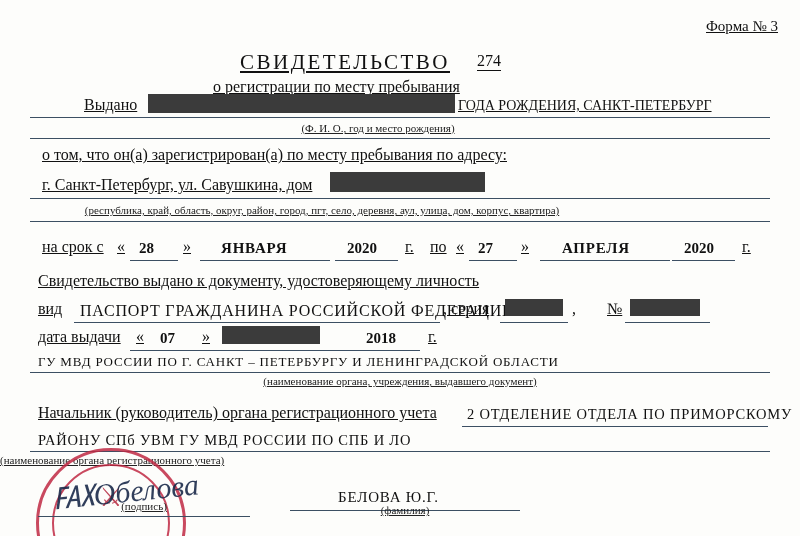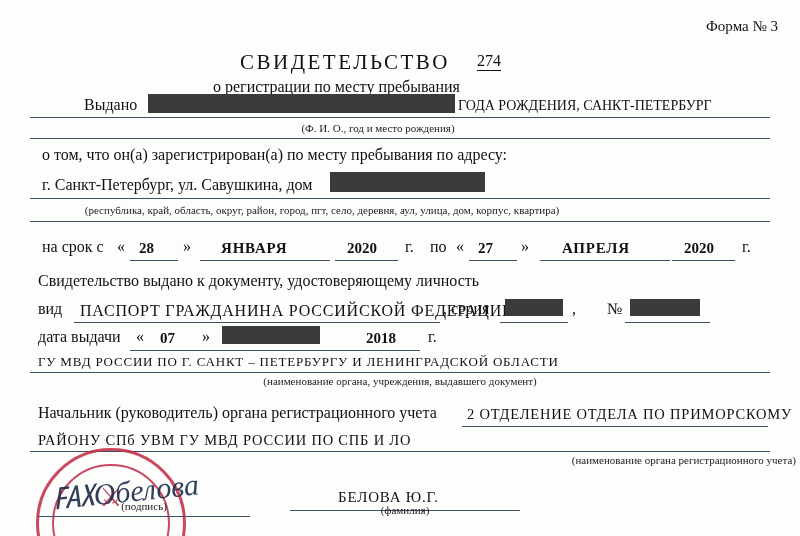--- a/index.html
+++ b/index.html
@@ -17,21 +17,21 @@
   }
   .page {
     position: absolute;
     left: 0; top: 0;
     width: 800px;
     height: 536px;
     background: #fdfdfb;
   }
 
   
-  .abs { position: absolute; white-space: nowrap; }
+  .abs { position: absolute; white-space: nowrap; text-decoration: underline; }
 
   .form-no {
     right: 22px;
     top: 18px;
     font-size: 15px;
     font-family: "Liberation Serif", serif;
   }
 
   .title-main {
     left: 240px;
@@ -214,21 +214,21 @@
 
   <div class="val val-sp" style="left:38px; top:354px; font-size:13px;">ГУ  МВД  РОССИИ  ПО  Г. САНКТ – ПЕТЕРБУРГУ  И  ЛЕНИНГРАДСКОЙ ОБЛАСТИ</div>
   <div class="rule" style="left:30px; top:372px; width:740px;"></div>
   <div class="small-caption abs" style="left:0; top:375px; width:800px; text-align:center;">(наименование органа, учреждения, выдавшего документ)</div>
 
   <div class="abs lbl" style="left:38px; top:404px;">Начальник (руководитель) органа регистрационного учета</div>
   <div class="val val-sp" style="left:467px; top:406px; font-size:14.5px;">2 ОТДЕЛЕНИЕ ОТДЕЛА  ПО ПРИМОРСКОМУ</div>
   <div class="ul" style="left:462px; top:406px; width:306px;"></div>
   <div class="val val-sp" style="left:38px; top:432px; font-size:14.5px;">РАЙОНУ СПб УВМ  ГУ  МВД  РОССИИ  ПО СПБ  И  ЛО</div>
   <div class="rule" style="left:30px; top:451px; width:740px;"></div>
-  <div class="small-caption abs" style="left:0; top:454px; width:796px; text-align:right;">(наименование органа регистрационного учета)</div>
+  <div class="small-caption abs" style="left:0; top:454px; width:796px; text-align:left;">(наименование органа регистрационного учета)</div>
 
   <div class="stamp">
     <div class="stamp-inner"></div>
     <div class="stamp-eagle">⚔</div>
 
   </div>
 
   <div class="signature">℻Обелова</div>
   <div class="ul" style="left:38px; top:496px; width:212px;"></div>
   <div class="small-caption abs" style="left:38px; top:500px; width:212px;">(подпись)</div>

